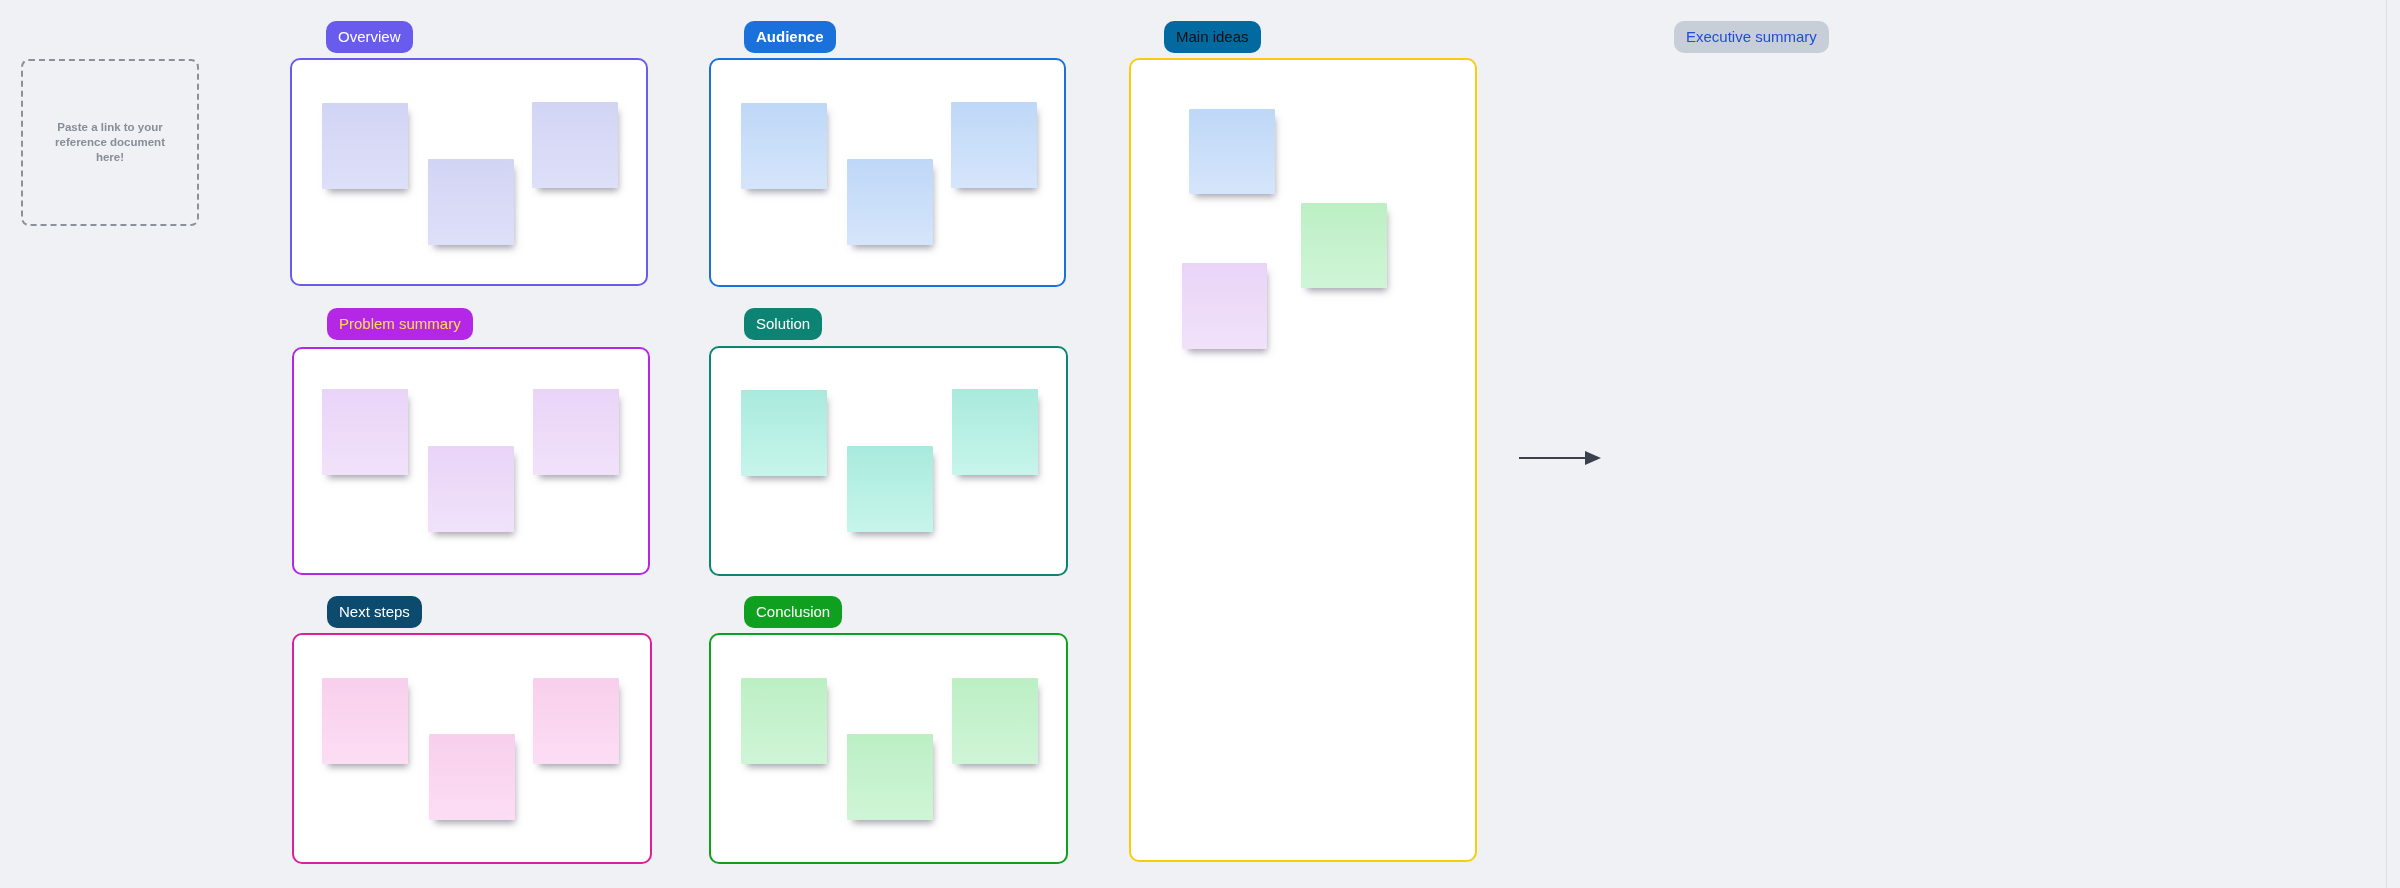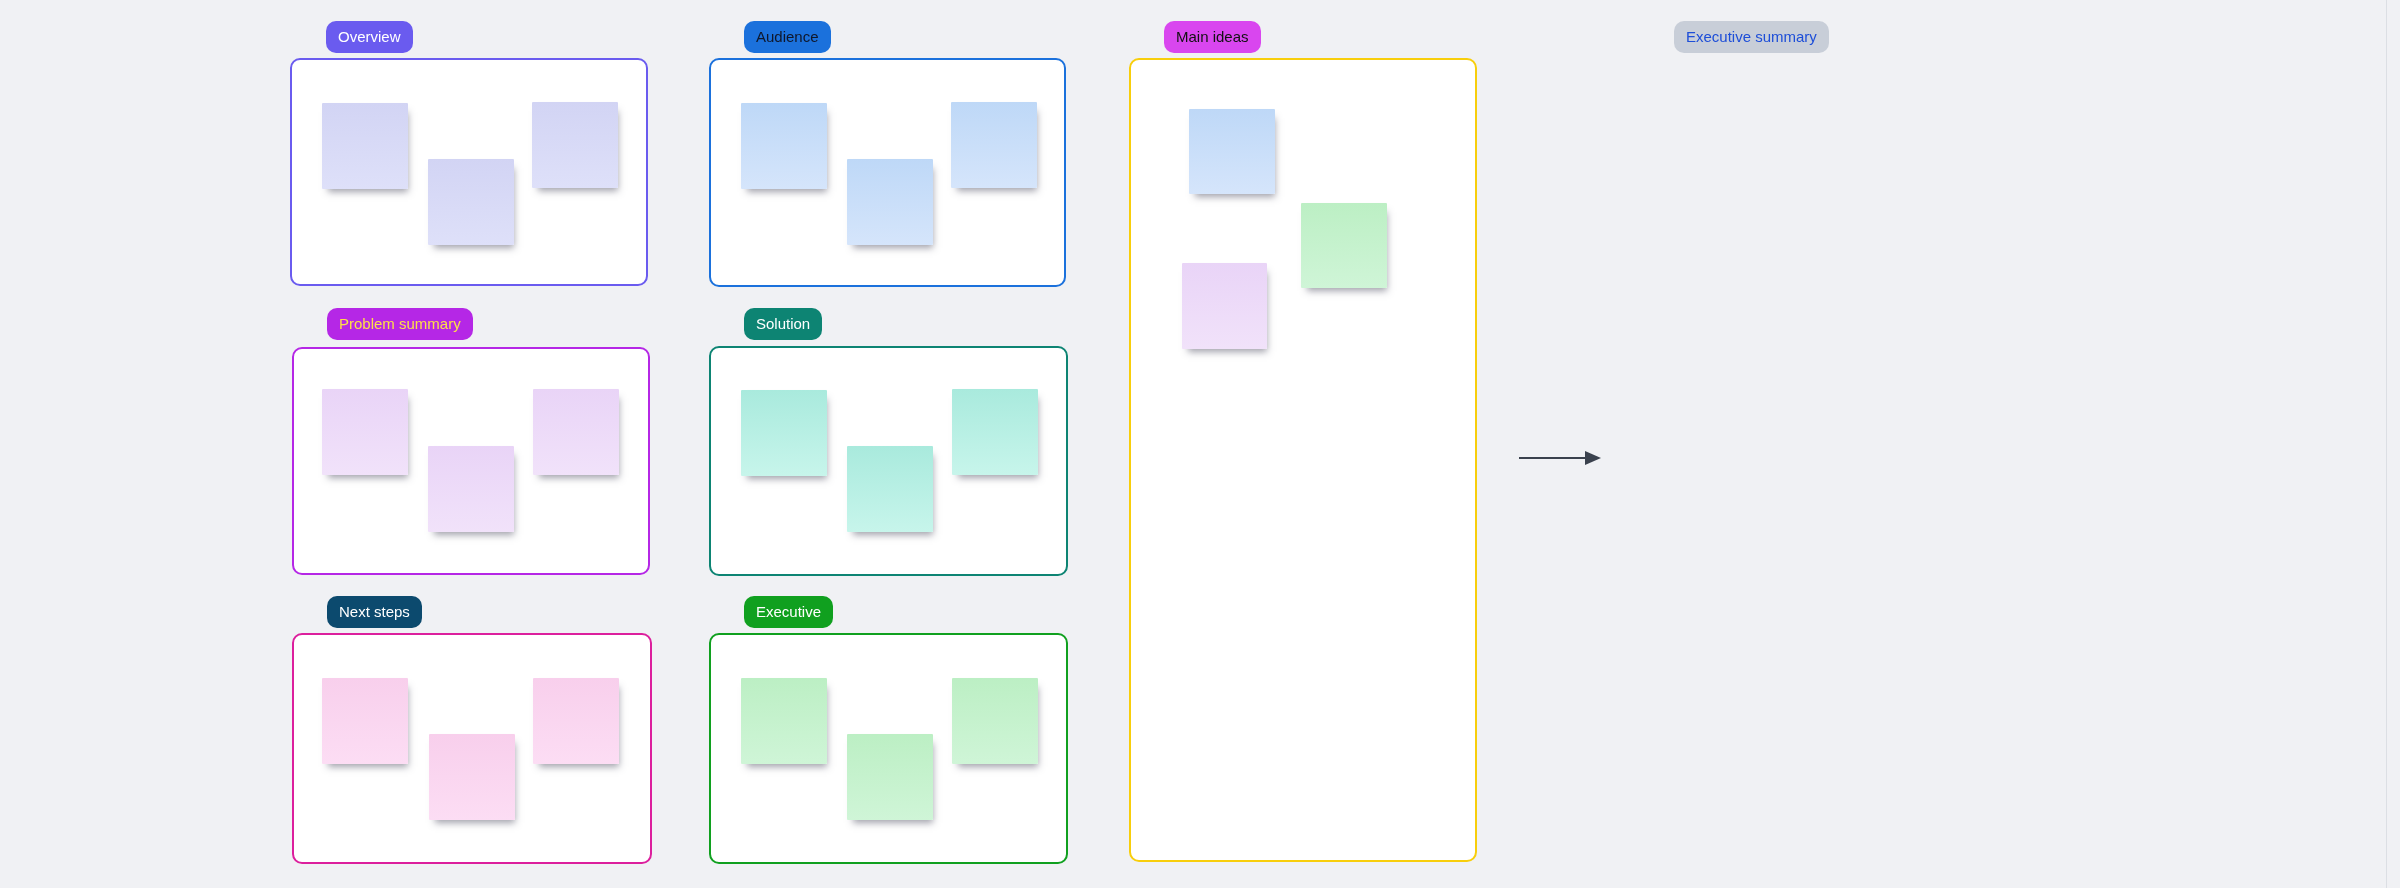--- a/index.html
+++ b/index.html
@@ -40,53 +40,56 @@
   #edge-line{
     position:absolute;left:2386px;top:0;width:1px;height:888px;
     background:#DCDFE4;
   }
 </style>
 </head>
 <body>
 
 <div id="canvas">
 
+  <div id="ref-box" style="border-color: rgb(138, 145, 156);">
+    <span style="color: rgb(135, 142, 153);">Paste a link to your reference document here!</span>
+  </div>
 
   <div id="sections-root">
       <div class="pill" style="left: 290px; top: 21px; background: rgb(106, 91, 239); color: rgb(255, 255, 255);">Overview</div>
       <div class="zone" style="left: 290px; top: 58px; width: 358px; height: 228px; border-color: rgb(106, 91, 239);"></div>
       <div class="note" style="left: 322px; top: 103px; width: 86px; height: 86px; background: linear-gradient(rgb(210, 212, 244), rgb(222, 224, 249));"></div>
       <div class="note" style="left: 428px; top: 159px; width: 86px; height: 86px; background: linear-gradient(rgb(210, 212, 244), rgb(222, 224, 249));"></div>
       <div class="note" style="left: 532px; top: 102px; width: 86px; height: 86px; background: linear-gradient(rgb(210, 212, 244), rgb(222, 224, 249));"></div>
-      <div class="pill" style="left: 708px; top: 21px; background: rgb(27, 113, 220); color: #0f172a;">Audience</div>
+      <div class="pill" style="left: 708px; top: 21px; background: rgb(27, 113, 220); color: #ffffff; font-weight: bold;">Audience</div>
       <div class="zone" style="left: 709px; top: 58px; width: 357px; height: 229px; border-color: rgb(27, 113, 220);"></div>
       <div class="note" style="left: 741px; top: 103px; width: 86px; height: 86px; background: linear-gradient(rgb(190, 216, 247), rgb(213, 229, 251));"></div>
       <div class="note" style="left: 847px; top: 159px; width: 86px; height: 86px; background: linear-gradient(rgb(190, 216, 247), rgb(213, 229, 251));"></div>
       <div class="note" style="left: 951px; top: 102px; width: 86px; height: 86px; background: linear-gradient(rgb(190, 216, 247), rgb(213, 229, 251));"></div>
       <div class="pill" style="left: 291px; top: 308px; background: rgb(181, 39, 230); color: #fde047;">Problem summary</div>
       <div class="zone" style="left: 292px; top: 347px; width: 358px; height: 228px; border-color: rgb(181, 39, 230);"></div>
       <div class="note" style="left: 322px; top: 389px; width: 86px; height: 86px; background: linear-gradient(rgb(233, 212, 247), rgb(241, 226, 250));"></div>
       <div class="note" style="left: 428px; top: 446px; width: 86px; height: 86px; background: linear-gradient(rgb(233, 212, 247), rgb(241, 226, 250));"></div>
       <div class="note" style="left: 533px; top: 389px; width: 86px; height: 86px; background: linear-gradient(rgb(233, 212, 247), rgb(241, 226, 250));"></div>
       <div class="pill" style="left: 708px; top: 308px; background: rgb(13, 132, 115); color: rgb(255, 255, 255);">Solution</div>
       <div class="zone" style="left: 709px; top: 346px; width: 359px; height: 230px; border-color: rgb(13, 132, 115);"></div>
       <div class="note" style="left: 741px; top: 390px; width: 86px; height: 86px; background: linear-gradient(rgb(169, 234, 221), rgb(199, 245, 235));"></div>
       <div class="note" style="left: 847px; top: 446px; width: 86px; height: 86px; background: linear-gradient(rgb(169, 234, 221), rgb(199, 245, 235));"></div>
       <div class="note" style="left: 952px; top: 389px; width: 86px; height: 86px; background: linear-gradient(rgb(169, 234, 221), rgb(199, 245, 235));"></div>
       <div class="pill" style="left: 291px; top: 596px; background: #0c4a6e; color: rgb(255, 255, 255);">Next steps</div>
       <div class="zone" style="left: 292px; top: 633px; width: 360px; height: 231px; border-color: rgb(220, 31, 157);"></div>
       <div class="note" style="left: 322px; top: 678px; width: 86px; height: 86px; background: linear-gradient(rgb(248, 207, 236), rgb(252, 221, 244));"></div>
       <div class="note" style="left: 429px; top: 734px; width: 86px; height: 86px; background: linear-gradient(rgb(248, 207, 236), rgb(252, 221, 244));"></div>
       <div class="note" style="left: 533px; top: 678px; width: 86px; height: 86px; background: linear-gradient(rgb(248, 207, 236), rgb(252, 221, 244));"></div>
-      <div class="pill" style="left: 708px; top: 596px; background: rgb(16, 160, 31); color: rgb(255, 255, 255);">Executive</div>
+      <div class="pill" style="left: 708px; top: 596px; background: rgb(16, 160, 31); color: rgb(255, 255, 255);">Conclusion</div>
       <div class="zone" style="left: 709px; top: 633px; width: 359px; height: 231px; border-color: rgb(16, 160, 31);"></div>
       <div class="note" style="left: 741px; top: 678px; width: 86px; height: 86px; background: linear-gradient(rgb(188, 239, 196), rgb(207, 245, 215));"></div>
       <div class="note" style="left: 847px; top: 734px; width: 86px; height: 86px; background: linear-gradient(rgb(188, 239, 196), rgb(207, 245, 215));"></div>
       <div class="note" style="left: 952px; top: 678px; width: 86px; height: 86px; background: linear-gradient(rgb(188, 239, 196), rgb(207, 245, 215));"></div>
-      <div class="pill" style="left: 1128px; top: 21px; background: #d946ef; color: rgb(17, 17, 17);">Main ideas</div>
+      <div class="pill" style="left: 1128px; top: 21px; background: #0369a1; color: rgb(17, 17, 17);">Main ideas</div>
       <div class="zone" style="left: 1129px; top: 58px; width: 348px; height: 804px; border-color: rgb(248, 206, 11);"></div>
       <div class="note" style="left: 1189px; top: 109px; width: 86px; height: 85px; background: linear-gradient(rgb(190, 216, 247), rgb(213, 229, 251));"></div>
       <div class="note" style="left: 1301px; top: 203px; width: 86px; height: 85px; background: linear-gradient(rgb(188, 239, 196), rgb(207, 245, 215));"></div>
       <div class="note" style="left: 1182px; top: 263px; width: 85px; height: 86px; background: linear-gradient(rgb(233, 212, 247), rgb(241, 226, 250));"></div>
     </div>
 
   <svg id="arrow" width="86" height="20" viewBox="0 0 86 20">
     <line id="arrow-line" x1="2" y1="10" x2="70" y2="10" stroke-width="2" stroke="#3A414D"></line>
     <polygon id="arrow-head" points="68,3 84,10 68,17" fill="#3A414D"></polygon>
   </svg>

